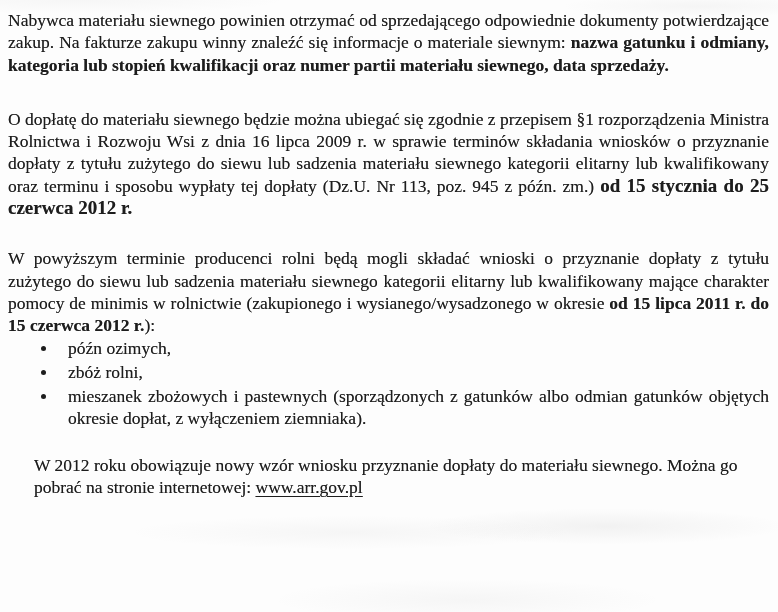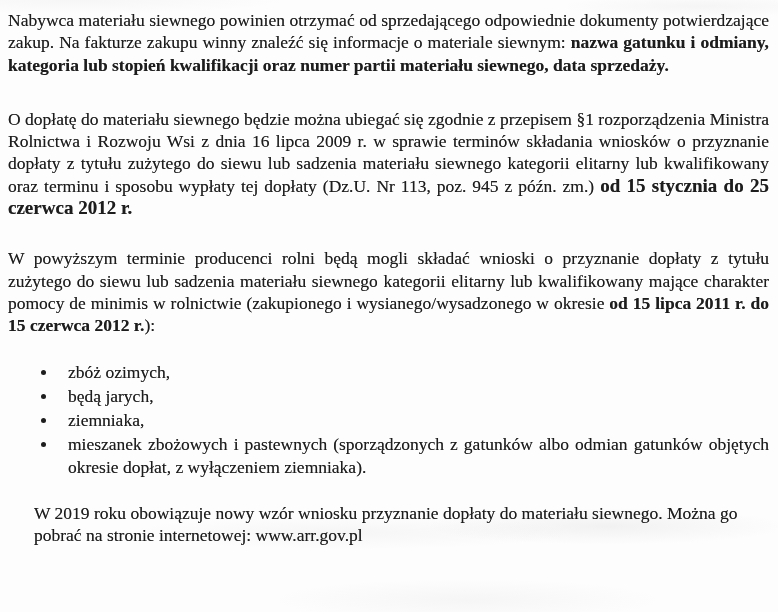--- a/index.html
+++ b/index.html
@@ -28,21 +28,21 @@
       radial-gradient(ellipse 300px 20px at 10% 0%, rgba(120,120,120,0.05), rgba(0,0,0,0) 70%),
       radial-gradient(ellipse 280px 30px at 60% 98%, rgba(110,110,110,0.05), rgba(0,0,0,0) 70%);
   }
   .para {
     margin: 0;
     text-align: justify;
     text-shadow: 0 0 0.5px rgba(20,20,20,0.55);
   }
   .para.p1 { margin-bottom: 32px; }
   .para.p2 { margin-bottom: 28px; }
-  .para.p3 { margin-bottom: 24px; }
+  .para.p3 { }
   .b  { font-weight: bold; }
   .b-lg { font-weight: bold; font-size: 19px; }
   .i  { }
   ul.crops {
     list-style: none;
     margin: 0 0 24px 0;
     padding: 0;
   }
   ul.crops li {
     position: relative;
@@ -61,20 +61,21 @@
     border-radius: 50%;
     background: #1d1d1d;
   }
   .closing {
     margin: 0 0 0 26px;
     text-align: left;
     text-shadow: 0 0 0.5px rgba(20,20,20,0.55);
   }
   .url-link {
     color: inherit;
+    text-decoration: underline;
     text-underline-offset: 3px;
   }
 </style>
 </head>
 <body>
 
 <div class="page">
 
   <p class="para p1">
     <span>Nabywca materiału siewnego powinien otrzymać od sprzedającego odpowiednie dokumenty potwierdzające zakup. Na fakturze zakupu winny znaleźć się informacje o materiale siewnym: </span><span class="b">nazwa gatunku i odmiany, kategoria lub stopień kwalifikacji oraz numer partii materiału siewnego, data sprzedaży.</span>
@@ -82,23 +83,22 @@
 
   <p class="para p2">
     <span>O dopłatę do materiału siewnego będzie można ubiegać się zgodnie z przepisem §1 rozporządzenia Ministra Rolnictwa i Rozwoju Wsi z dnia 16 lipca 2009 r. </span><span class="i">w sprawie terminów składania wniosków o przyznanie dopłaty z tytułu zużytego do siewu lub sadzenia materiału siewnego kategorii elitarny lub kwalifikowany oraz terminu i sposobu wypłaty tej dopłaty</span><span> (Dz.U. Nr 113, poz. 945 z późn. zm.) </span><span class="b-lg">od 15 stycznia do 25 czerwca 2012 r.</span>
   </p>
 
   <p class="para p3">
     <span>W powyższym terminie producenci rolni będą mogli składać wnioski o przyznanie dopłaty z tytułu zużytego do siewu lub sadzenia materiału siewnego kategorii elitarny lub kwalifikowany mające charakter pomocy de minimis w rolnictwie (zakupionego i wysianego/wysadzonego w okresie </span><span class="b">od 15 lipca 2011 r. do 15 czerwca 2012 r.</span><span>):</span>
   </p>
 
   <ul class="crops">
-    <li>zbóż ozimych,</li>
-    <li>będą jarych,</li>
-    <li>ziemniaka,</li>
+    <li>późn ozimych,</li>
+    <li>zbóż rolni,</li>
     <li>mieszanek zbożowych i pastewnych (sporządzonych z gatunków albo odmian gatunków objętych okresie dopłat, z wyłączeniem ziemniaka).</li>
   </ul>
 
   <p class="para closing">
-    <span>W 2019 roku obowiązuje nowy wzór wniosku  przyznanie dopłaty do materiału siewnego. Można go pobrać na stronie internetowej: </span><span class="url-link">www.arr.gov.pl</span>
+    <span>W 2012 roku obowiązuje nowy wzór wniosku  przyznanie dopłaty do materiału siewnego. Można go pobrać na stronie internetowej: </span><span class="url-link">www.arr.gov.pl</span>
   </p>
 
 </div>
 
 </body></html>

